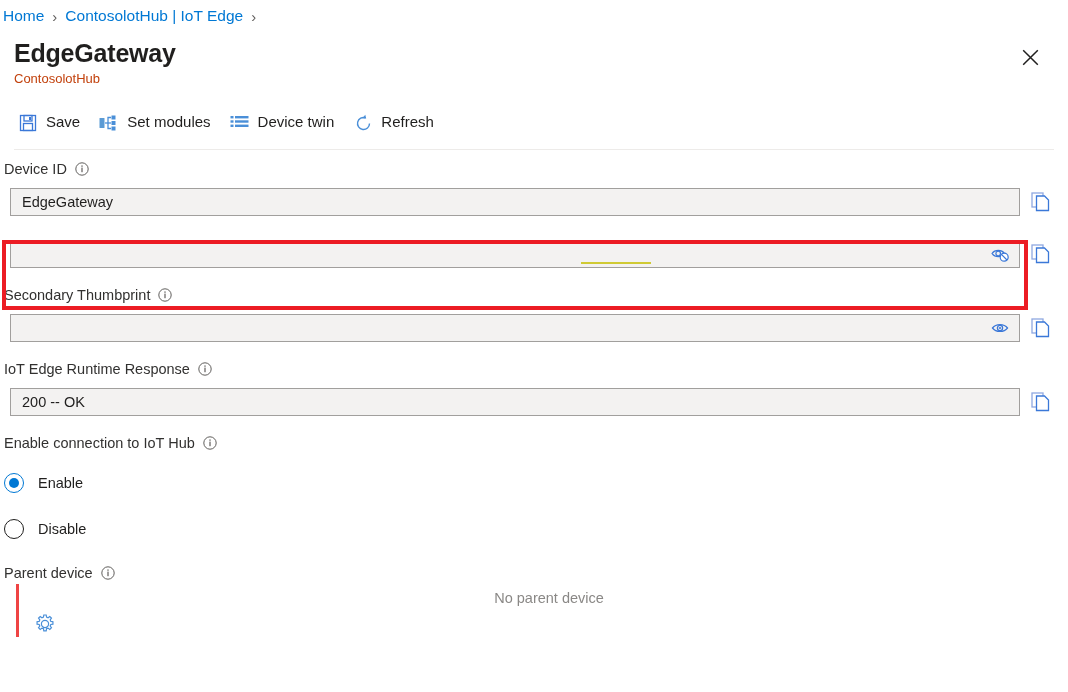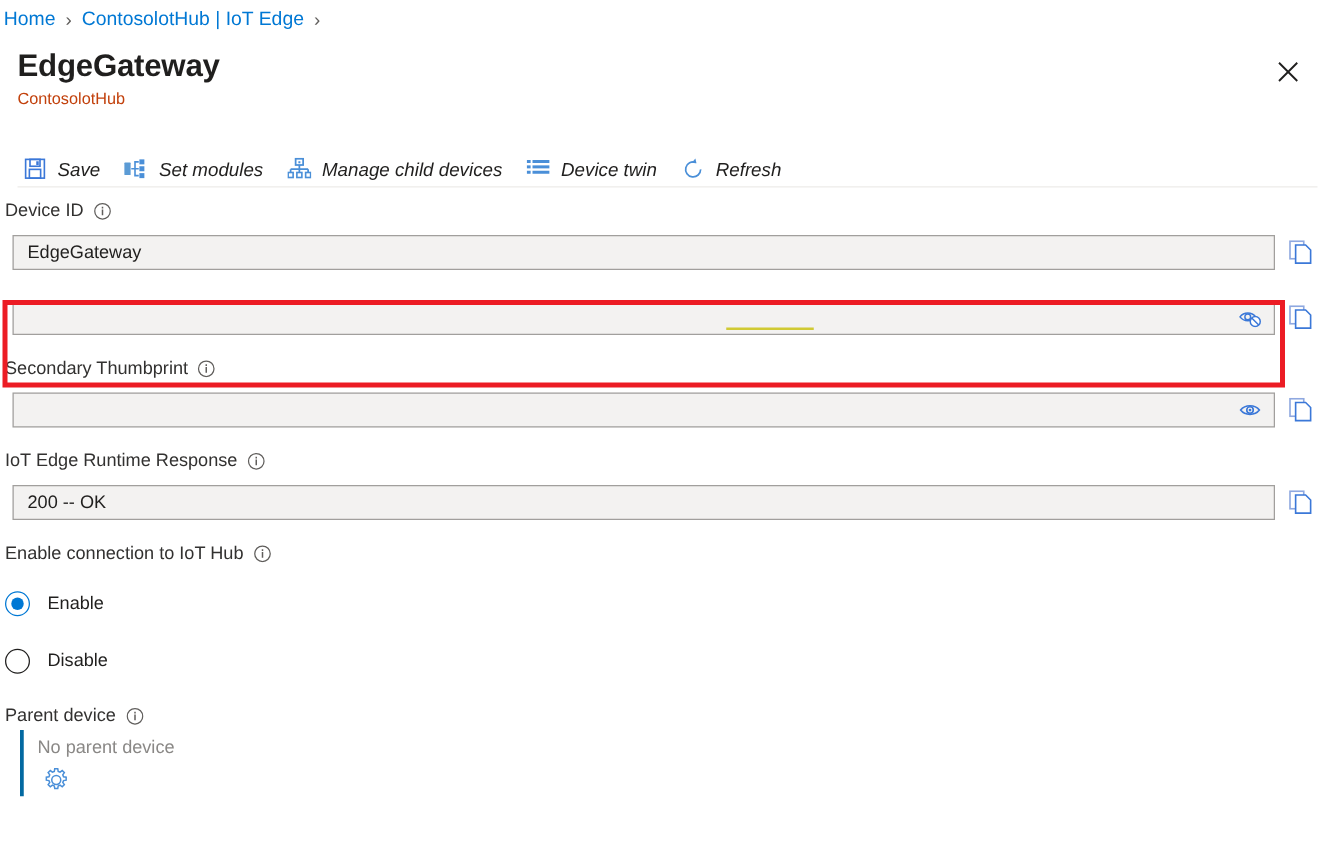--- a/index.html
+++ b/index.html
@@ -76,27 +76,26 @@
     position: absolute;
     left: 14px;
     top: 112px;
     width: 1040px;
     height: 34px;
     display: flex;
     align-items: center;
   }
   .cmd {
     display: flex;
-    align-items: flex-end;
+    align-items: flex-start;
     height: 32px;
     padding: 0 9px 0 3px;
     margin-right: 6px;
     cursor: pointer;
     white-space: nowrap;
-    font-style: italic;
   }
   .cmd-icon {
     width: 22px;
     height: 20px;
     display: flex;
     align-items: center;
     justify-content: center;
     margin-right: 7px;
     flex: none;
   }
@@ -232,23 +231,24 @@
   }
   .radio-label {
     font-size: 14.5px;
     color: #201f1e;
     margin-left: 14px;
   }
 
   
   .parent-body {
     margin-left: 16px;
-    border-left: 3px solid #0369a1;
+    border-left: 3px solid #ef4444;
     padding-left: 11px;
     padding-top: 3px;
+    text-align: center;
   }
   .parent-empty {
     font-size: 14.5px;
     color: #8a8886;
     line-height: 22px;
   }
   .gear-btn {
     width: 26px;
     height: 26px;
     display: flex;
@@ -306,33 +306,20 @@
         <path d="M9 9 V3.5 H12" stroke="#4a8fd8" stroke-width="1.3" fill="none"></path>
         <path d="M9 9 V14.5 H12" stroke="#4a8fd8" stroke-width="1.3" fill="none"></path>
         <rect x="12.5" y="1.5" width="4" height="4" fill="#4a8fd8"></rect>
         <rect x="12.5" y="7" width="4" height="4" fill="#4a8fd8"></rect>
         <rect x="12.5" y="12.5" width="4" height="4" fill="#4a8fd8"></rect>
       </svg>
     </span>
     <span class="cmd-label">Set modules</span>
   </div>
 
-  <div class="cmd">
-    <span class="cmd-icon">
-      <svg width="19" height="18" viewBox="0 0 19 18">
-        <rect x="6.5" y="1" width="6" height="5" fill="none" stroke="#4a8fd8" stroke-width="1.4"></rect>
-        <rect x="8.7" y="3" width="1.6" height="1.6" fill="#4a8fd8"></rect>
-        <path d="M9.5 6 V9.3 M2.5 9.3 H16.5 M2.5 9.3 V12 M9.5 9.3 V12 M16.5 9.3 V12" stroke="#4a8fd8" stroke-width="1.4" fill="none"></path>
-        <rect x="0.5" y="12" width="4" height="4" fill="none" stroke="#4a8fd8" stroke-width="1.3"></rect>
-        <rect x="7.5" y="12" width="4" height="4" fill="none" stroke="#4a8fd8" stroke-width="1.3"></rect>
-        <rect x="14.5" y="12" width="4" height="4" fill="none" stroke="#4a8fd8" stroke-width="1.3"></rect>
-      </svg>
-    </span>
-    <span class="cmd-label">Manage child devices</span>
-  </div>
 
 
   <div class="cmd">
     <span class="cmd-icon">
       <svg width="19" height="16" viewBox="0 0 19 16">
         <rect x="0.5" y="1" width="3" height="2.4" fill="#4a8fd8"></rect>
         <rect x="5" y="1" width="13.5" height="2.4" fill="#4a8fd8"></rect>
         <rect x="0.5" y="5.3" width="3" height="2.4" fill="#4a8fd8"></rect>
         <rect x="5" y="5.3" width="13.5" height="2.4" fill="#4a8fd8"></rect>
         <rect x="0.5" y="9.6" width="3" height="2.4" fill="#4a8fd8"></rect>

